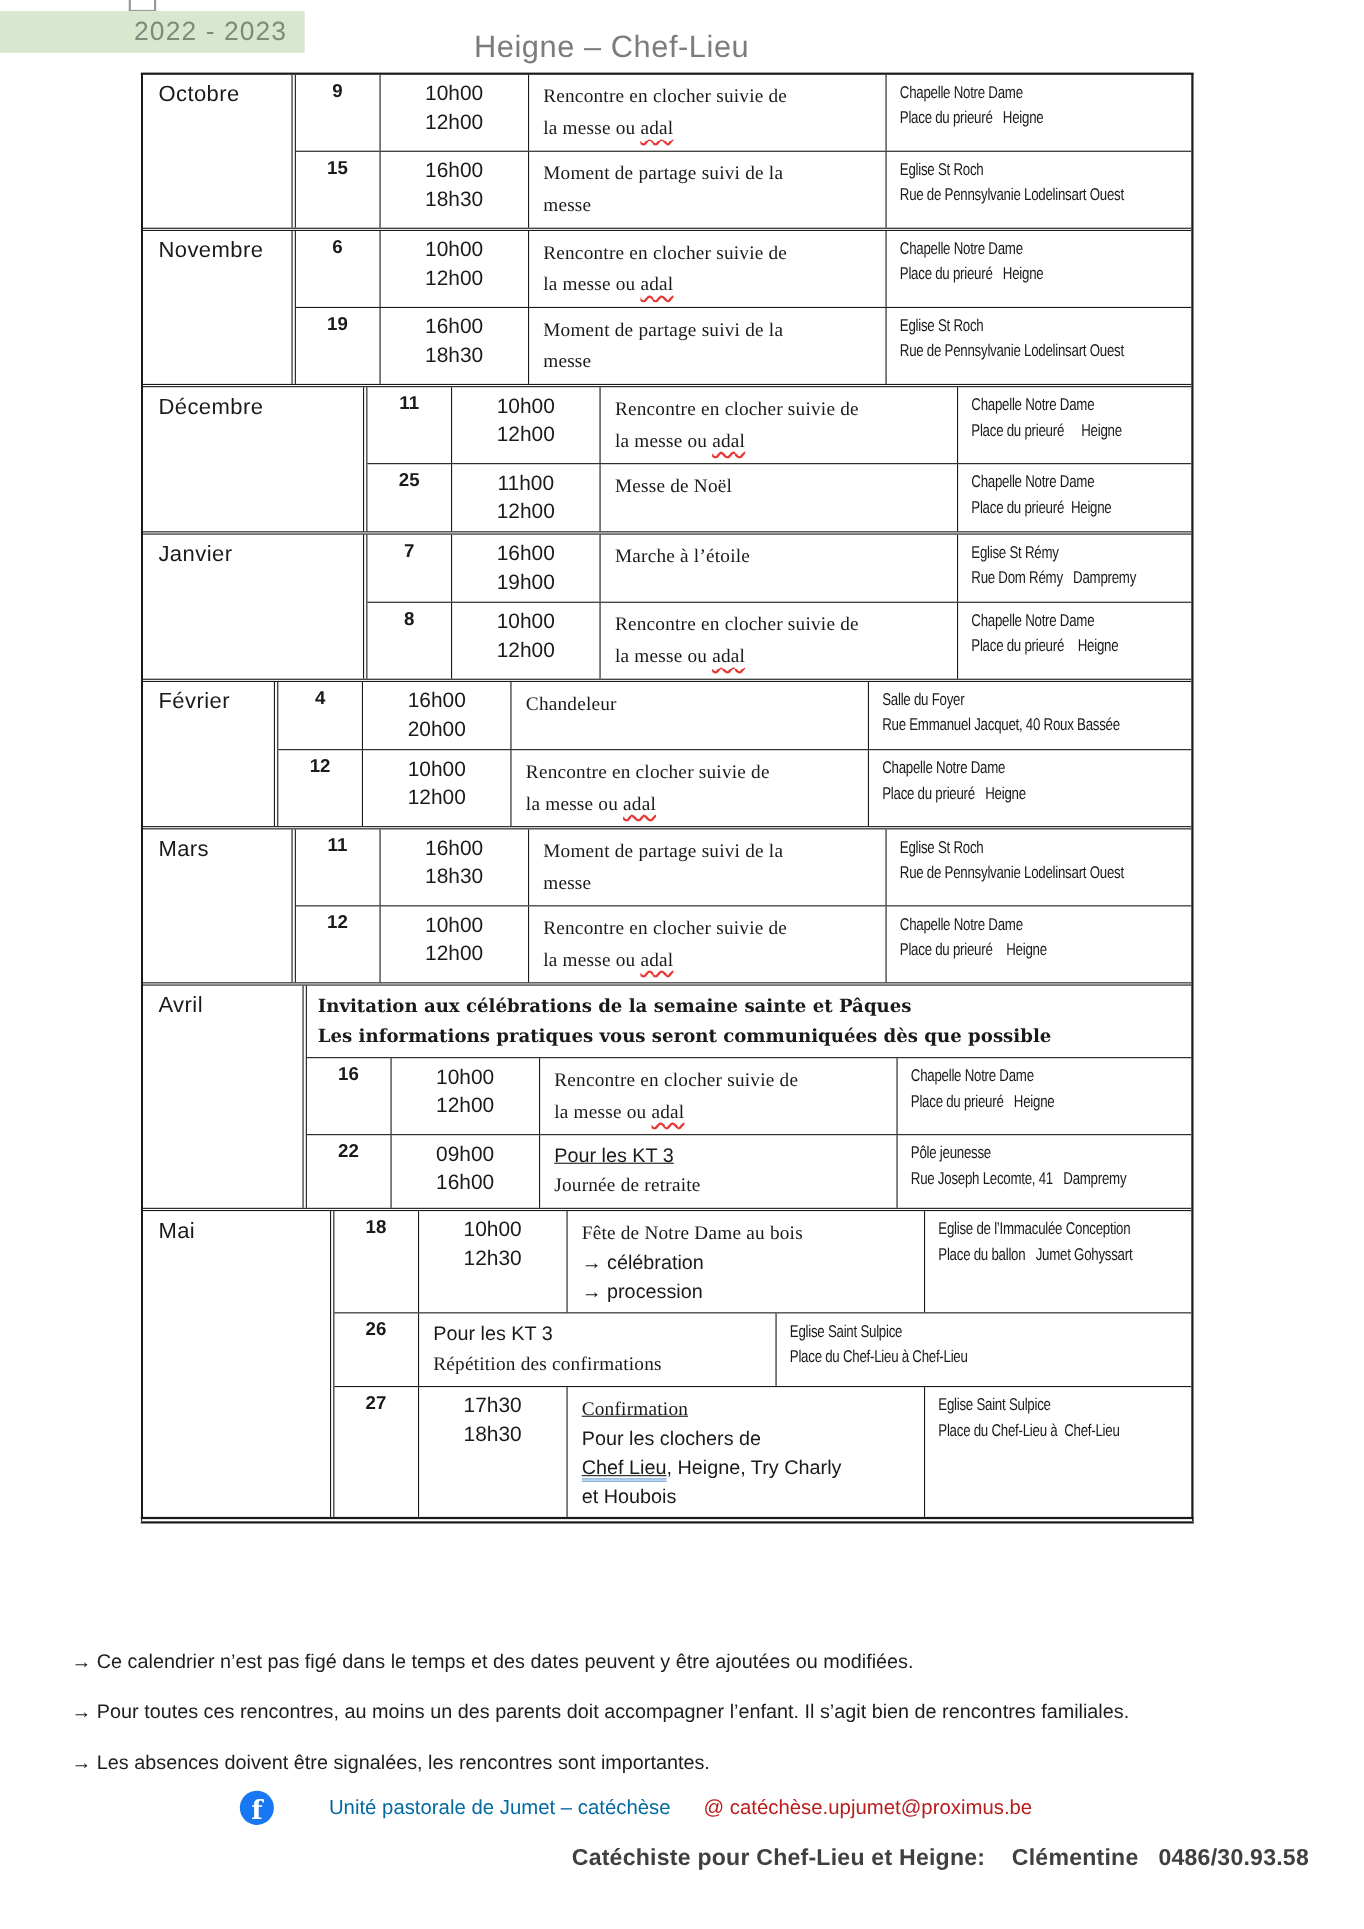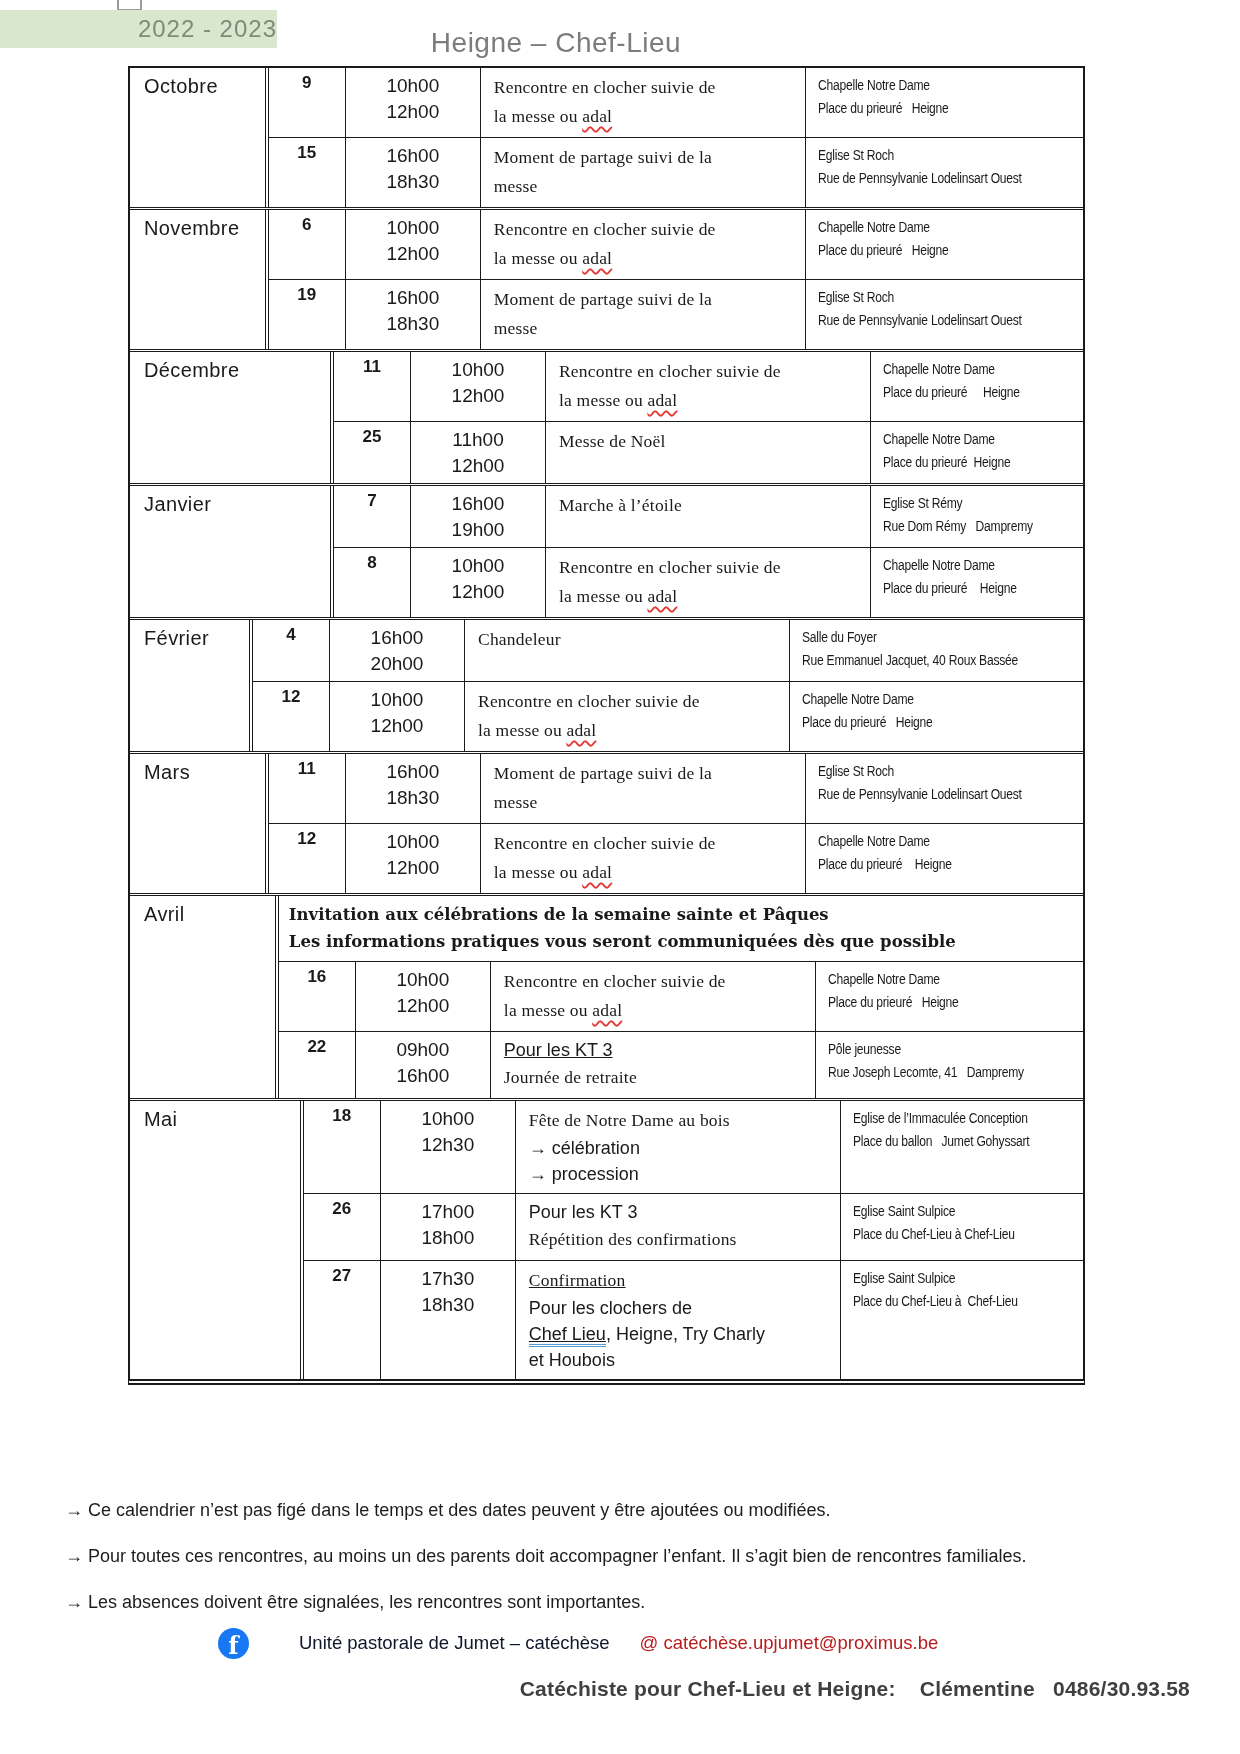--- a/index.html
+++ b/index.html
@@ -5,21 +5,21 @@
   html,body{margin:0;padding:0;}
   body{
     width:1240px;height:1754px;position:relative;background:#ffffff;
     font-family:"Liberation Sans",sans-serif;color:#1a1a1a;overflow:hidden;
   }
   
   .mini-box{position:absolute;left:117px;top:0;width:21px;height:9px;
     border:2px solid #9a9a9a;border-top:none;background:#fff;}
   .year-badge{position:absolute;left:0;top:10px;width:277px;height:38px;
     box-sizing:border-box;background:#d9e7cf;color:#7d8b7a;
-    font-size:24px;line-height:38px;text-align:right;letter-spacing:1px;}
+    font-size:24px;line-height:38px;text-align:right;padding-right:16px;letter-spacing:1px;}
   .page-title{position:absolute;left:0;top:27px;width:1112px;text-align:center;
     font-weight:normal;font-size:28px;color:#7c7c7c;letter-spacing:0.5px;}
 
   
   .cal-table{position:absolute;left:128px;top:66px;width:957px;box-sizing:border-box;
     border:2px solid #1a1a1a;border-bottom:6px double #1a1a1a;background:#fff;}
   .header-row{display:flex;border-bottom:3px double #1a1a1a;}
   .header-row .h{box-sizing:border-box;font-size:19px;padding:2px 0 3px 0;}
   .h-month{width:204px;border-right:4px double #1a1a1a;}
   .h-date{width:77px;border-right:1px solid #1a1a1a;text-align:center;}
@@ -56,21 +56,21 @@
   .sp{text-decoration:underline wavy #e53935;text-decoration-thickness:2px;text-underline-offset:4px;}
   .gru{text-decoration:underline;border-bottom:3px double #5b9bd5;padding-bottom:0px;}
 
   
   .notes{position:absolute;left:65px;top:1500px;width:1120px;}
   .note{font-size:18px;line-height:20px;margin-bottom:26px;color:#1d1d1d;white-space:pre;}
   .fb-row{position:absolute;left:218px;top:1626px;height:34px;display:flex;align-items:center;}
   .fb-icon{width:31px;height:31px;border-radius:50%;background:#1877f2;color:#fff;
     display:flex;align-items:center;justify-content:center;font-weight:bold;
     font-size:24px;font-family:"DejaVu Serif",serif;line-height:1;padding-top:6px;box-sizing:border-box;}
-  .fb-caption{margin-left:50px;font-size:18.5px;color:#0f172a;white-space:pre;}
+  .fb-caption{margin-left:50px;font-size:18.5px;color:#0369a1;white-space:pre;}
   .fb-email{margin-left:30px;font-size:18.5px;color:#b91c1c;white-space:pre;}
   .contact-line{position:absolute;left:0;top:1677px;width:1190px;text-align:right;
     font-weight:bold;font-size:21px;color:#404040;white-space:pre;letter-spacing:0.2px;}
 </style>
 </head>
 <body>
 
 <div class="mini-box"></div>
 <div class="year-badge">2022 - 2023</div>
 <div class="page-title">Heigne – Chef-Lieu</div>
@@ -337,24 +337,20 @@
               <div class="tline alt"><span>→ célébration</span></div>
               <div class="tline alt"><span>→ procession</span></div>
             </div>
             <div class="cell-lieu">
               <div class="lieu-line">Eglise de l’Immaculée Conception</div>
               <div class="lieu-line">Place du ballon   Jumet Gohyssart</div>
             </div>
           </div>
           <div class="row">
             <div class="cell-date">26</div>
-            <div class="cell-heures">
-              <div class="time">17h00</div>
-              <div class="time">18h00</div>
-            </div>
             <div class="cell-type">
               <div class="tline alt"><span>Pour les KT 3</span></div>
               <div class="tline dec"><span>Répétition des confirmations</span></div>
             </div>
             <div class="cell-lieu">
               <div class="lieu-line">Eglise Saint Sulpice</div>
               <div class="lieu-line">Place du Chef-Lieu à Chef-Lieu</div>
             </div>
           </div>
           <div class="row">

